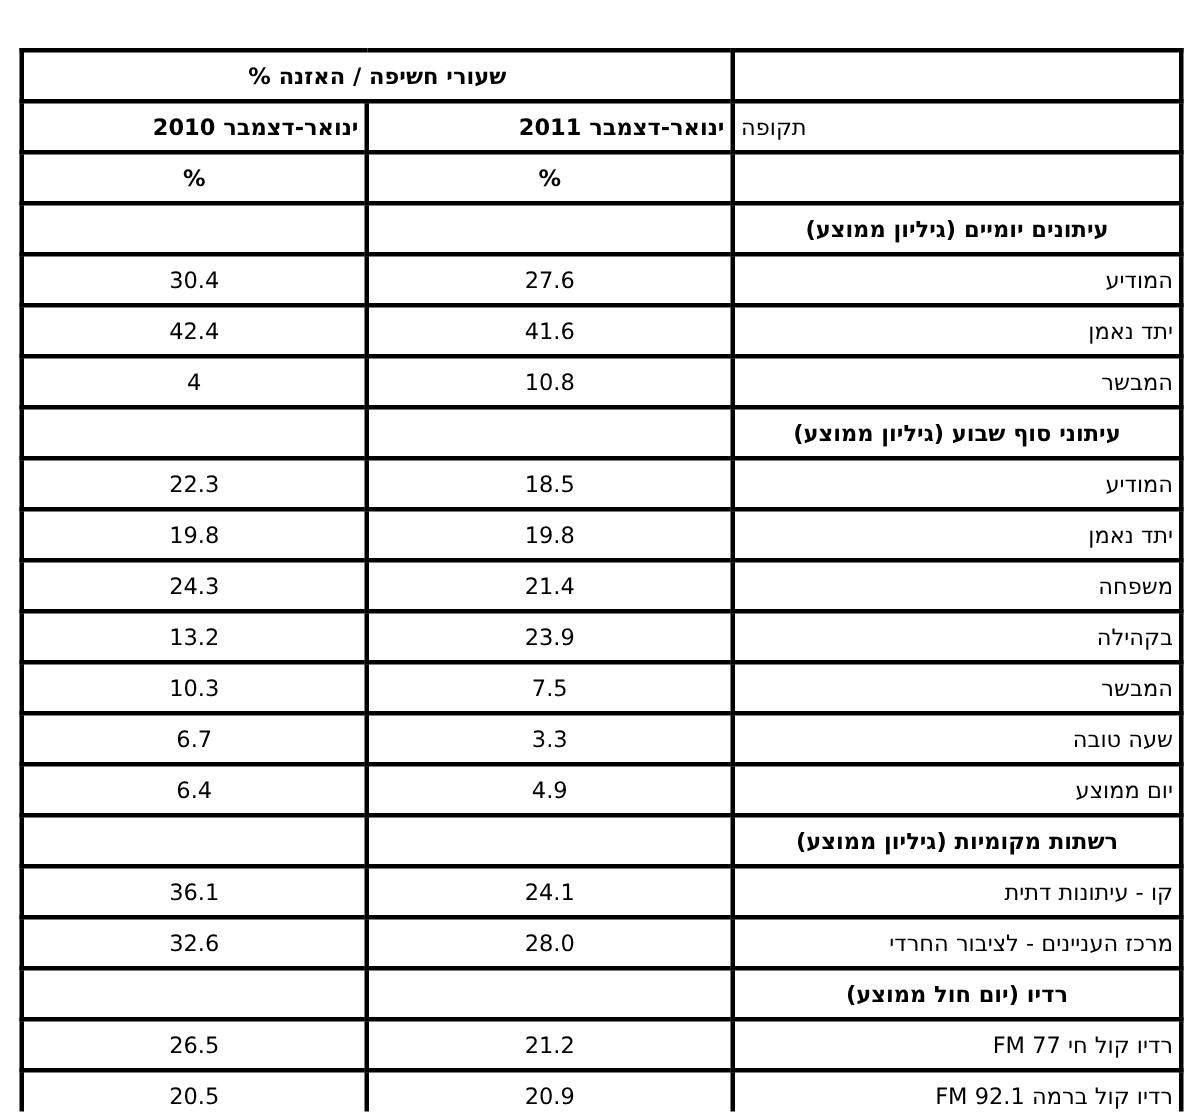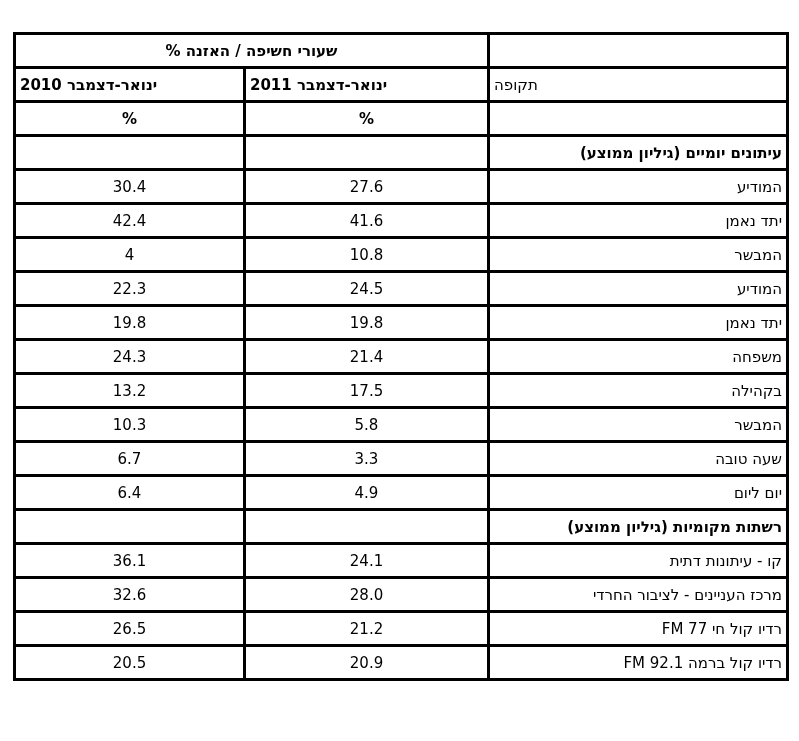--- a/index.html
+++ b/index.html
@@ -38,22 +38,22 @@
     white-space: nowrap;
     overflow: hidden;
     vertical-align: middle;
     background: #ffffff;
   }
   td.gray   { background: #c0c0c0; }
   td.bold   { font-weight: bold; }
   td.center { text-align: center; }
   td.right  { text-align: left; }
   td.title-cell  { font-size: 16px; font-weight: bold; text-align: center; }
-  td.col-header  { font-size: 16px; font-weight: bold; text-align: left; }
-  td.section-cell { font-weight: bold; text-align: right; padding-right: 2px; }
+  td.col-header  { font-size: 16px; font-weight: bold; text-align: right; }
+  td.section-cell { font-weight: bold; text-align: center; padding-right: 2px; }
   td.label-cell   { text-align: right; padding-right: 2px; }
   td.value-cell   { text-align: center; }
 </style>
 </head>
 <body>
 
 <div class="page">
   <table class="rates" dir="rtl">
     <colgroup>
       <col style="width:299px">
@@ -91,70 +91,80 @@
           <td class="label-cell">יתד נאמן</td>
           <td class="value-cell">41.6</td>
           <td class="value-cell">42.4</td>
         </tr>
         <tr>
           <td class="label-cell">המבשר</td>
           <td class="value-cell">10.8</td>
           <td class="value-cell">4</td>
         </tr>
         <tr>
+          <td class="section-cell">עיתוני סוף שבוע (גיליון ממוצע)</td>
+          <td class="value-cell"></td>
+          <td class="value-cell"></td>
+        </tr>
+        <tr>
           <td class="label-cell">המודיע</td>
-          <td class="value-cell">24.5</td>
+          <td class="value-cell">18.5</td>
           <td class="value-cell">22.3</td>
         </tr>
         <tr>
           <td class="label-cell">יתד נאמן</td>
           <td class="value-cell">19.8</td>
           <td class="value-cell">19.8</td>
         </tr>
         <tr>
           <td class="label-cell">משפחה</td>
           <td class="value-cell">21.4</td>
           <td class="value-cell">24.3</td>
         </tr>
         <tr>
           <td class="label-cell">בקהילה</td>
-          <td class="value-cell">17.5</td>
+          <td class="value-cell">23.9</td>
           <td class="value-cell">13.2</td>
         </tr>
         <tr>
           <td class="label-cell">המבשר</td>
-          <td class="value-cell">5.8</td>
+          <td class="value-cell">7.5</td>
           <td class="value-cell">10.3</td>
         </tr>
         <tr>
           <td class="label-cell">שעה טובה</td>
           <td class="value-cell">3.3</td>
           <td class="value-cell">6.7</td>
         </tr>
         <tr>
-          <td class="label-cell">יום ליום</td>
+          <td class="label-cell">יום ממוצע</td>
           <td class="value-cell">4.9</td>
           <td class="value-cell">6.4</td>
         </tr>
         <tr>
           <td class="section-cell">רשתות מקומיות (גיליון ממוצע)</td>
           <td class="value-cell"></td>
           <td class="value-cell"></td>
         </tr>
         <tr>
           <td class="label-cell">קו - עיתונות דתית</td>
           <td class="value-cell">24.1</td>
           <td class="value-cell">36.1</td>
         </tr>
         <tr>
           <td class="label-cell">מרכז העניינים - לציבור החרדי</td>
           <td class="value-cell">28.0</td>
           <td class="value-cell">32.6</td>
         </tr>
         <tr>
+          <td class="section-cell">רדיו (יום חול ממוצע)</td>
+          <td class="value-cell"></td>
+          <td class="value-cell"></td>
+        </tr>
+        <tr>
           <td class="label-cell">רדיו קול חי FM 77</td>
           <td class="value-cell">21.2</td>
           <td class="value-cell">26.5</td>
         </tr>
         <tr>
           <td class="label-cell">רדיו קול ברמה FM 92.1</td>
           <td class="value-cell">20.9</td>
           <td class="value-cell">20.5</td>
         </tr>
       </tbody>

